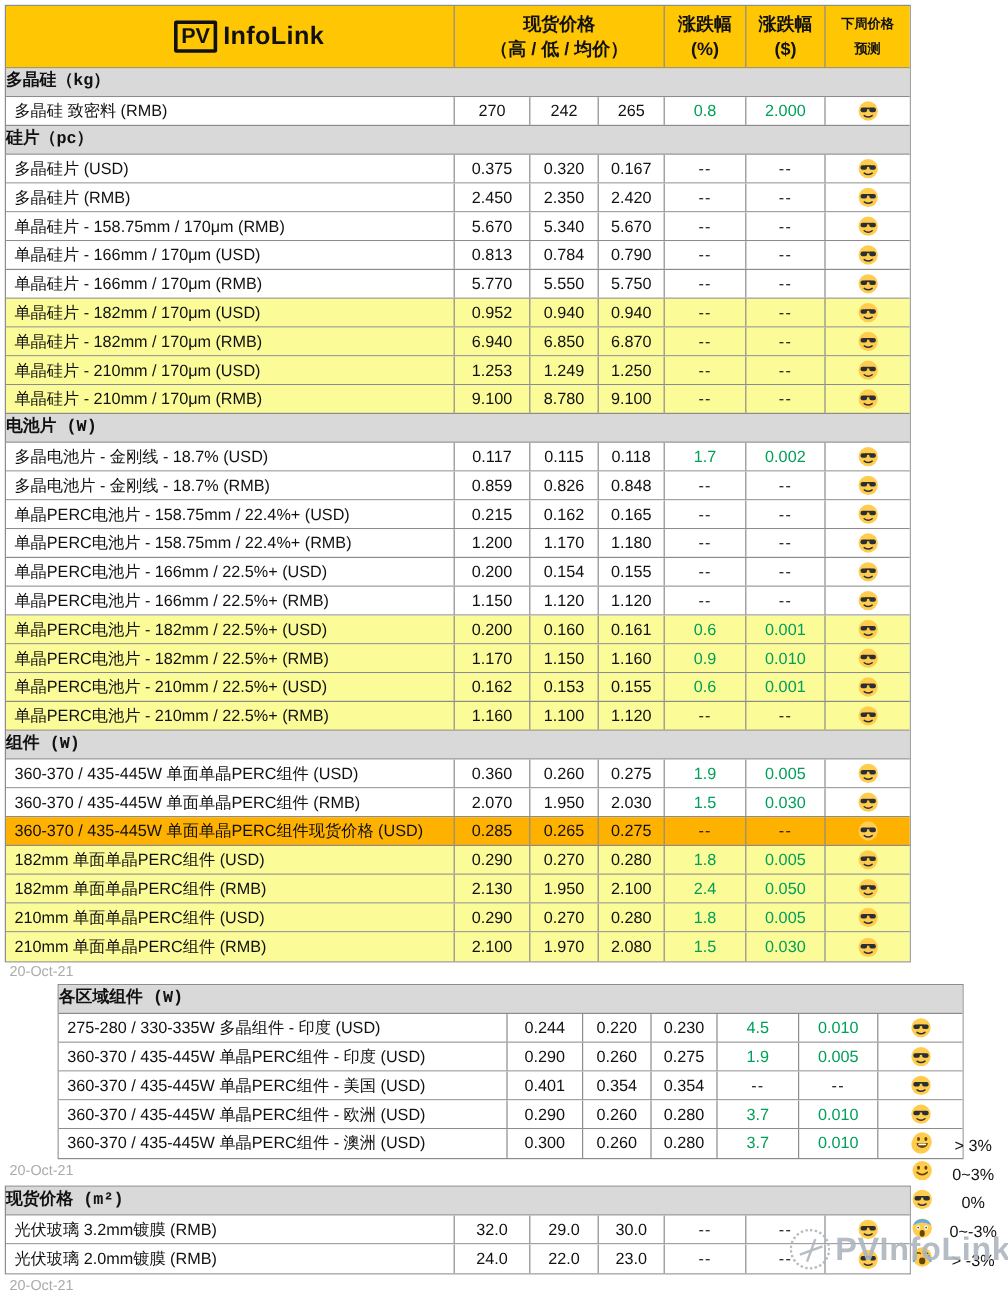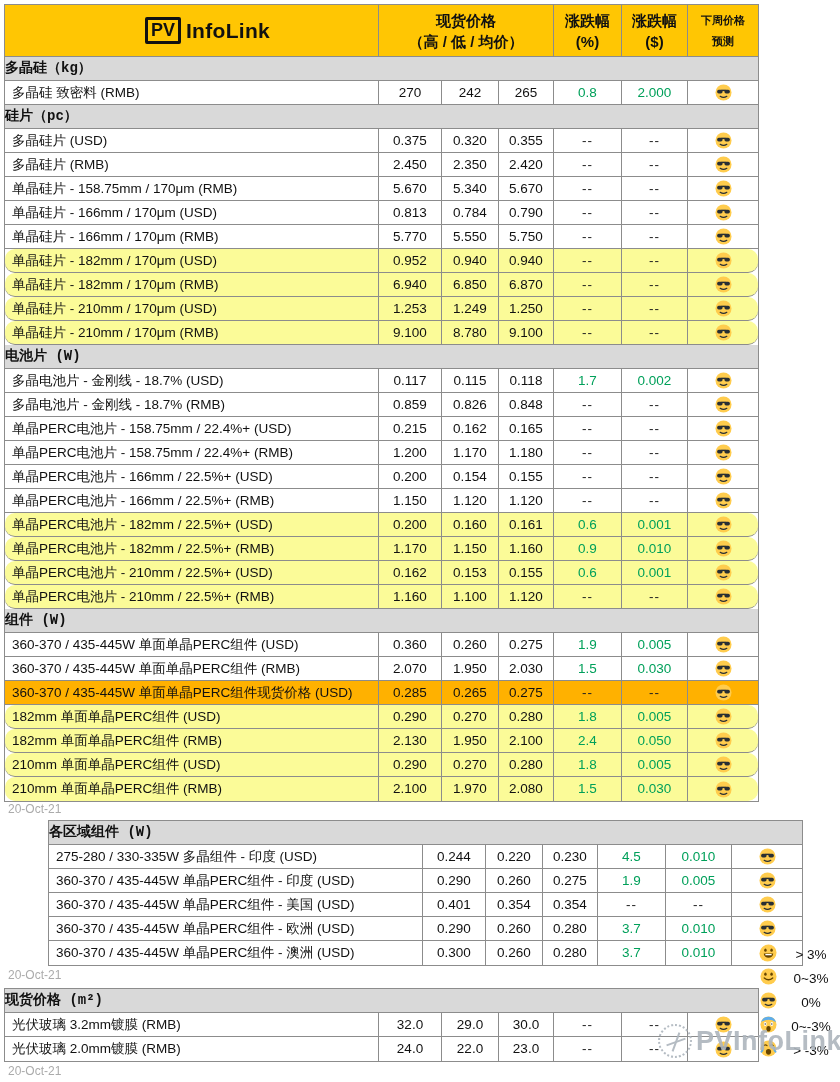--- a/index.html
+++ b/index.html
@@ -28,21 +28,21 @@
   .th-fc{width:70px;font-size:11px;}
 
   .logo{display:flex;align-items:center;gap:5px;margin-left:32px;}
   .logo-pv{display:inline-block;border:3px solid #111;border-radius:2px;padding:0 3px 1px 3px;font-weight:800;font-size:18px;line-height:20px;background:var(--yellow);}
   .logo-text{font-size:21px;font-weight:800;letter-spacing:.3px;}
 
   
   .section-title{height:24px;line-height:23px;background:var(--section-gray);border-bottom:1px solid var(--border);font-weight:bold;font-size:14px;text-align:left;font-family:Liberation Mono, monospace;}
   .row{display:flex;height:24px;border-bottom:1px solid var(--border);background:#fff;align-items:center;}
   .tablewrap > :last-child{border-bottom:none;}
-  .row.bg-yellow{background:var(--row-yellow);border-radius:10px;}
+  .row.bg-yellow{background:var(--row-yellow);}
   .row.bg-orange{background:var(--row-orange);}
   .cell{border-right:1px solid var(--border);height:100%;line-height:22px;font-size:13.5px;white-space:nowrap;overflow:hidden;display:flex;align-items:center;justify-content:center;}
   .cell:last-child{border-right:none;}
   .c-name{width:374px;justify-content:flex-start;padding-left:7px;}
   .c-high{width:63px;}
   .c-low{width:57px;}
   .c-avg{width:55px;}
   .c-pct{width:68px;}
   .c-usd{width:66px;}
   .c-fc{width:70px;}
@@ -114,21 +114,21 @@
             <rect x="13" y="12" width="10" height="3" fill="#292F33"></rect>
             <path d="M11 26 q7 5 14 0" stroke="#292F33" stroke-width="2.6" fill="none" stroke-linecap="round"></path>
           </svg>
         </div>
       </div>
       <div class="section-title">硅片（pc）</div>
       <div class="row bg-white">
         <div class="cell c-name">多晶硅片 (USD)</div>
         <div class="cell c-high">0.375</div>
         <div class="cell c-low">0.320</div>
-        <div class="cell c-avg">0.355</div>
+        <div class="cell c-avg">0.167</div>
         <div class="cell c-pct dash">--</div>
         <div class="cell c-usd dash">--</div>
         <div class="cell c-fc">
           <svg width="17" height="17" viewBox="0 0 36 36">
             <circle cx="18" cy="18" r="17" fill="#FFCC4D"></circle>
             <rect x="4.5" y="12" width="11.5" height="8" rx="3.5" fill="#292F33"></rect>
             <rect x="20" y="12" width="11.5" height="8" rx="3.5" fill="#292F33"></rect>
             <rect x="13" y="12" width="10" height="3" fill="#292F33"></rect>
             <path d="M11 26 q7 5 14 0" stroke="#292F33" stroke-width="2.6" fill="none" stroke-linecap="round"></path>
           </svg>

